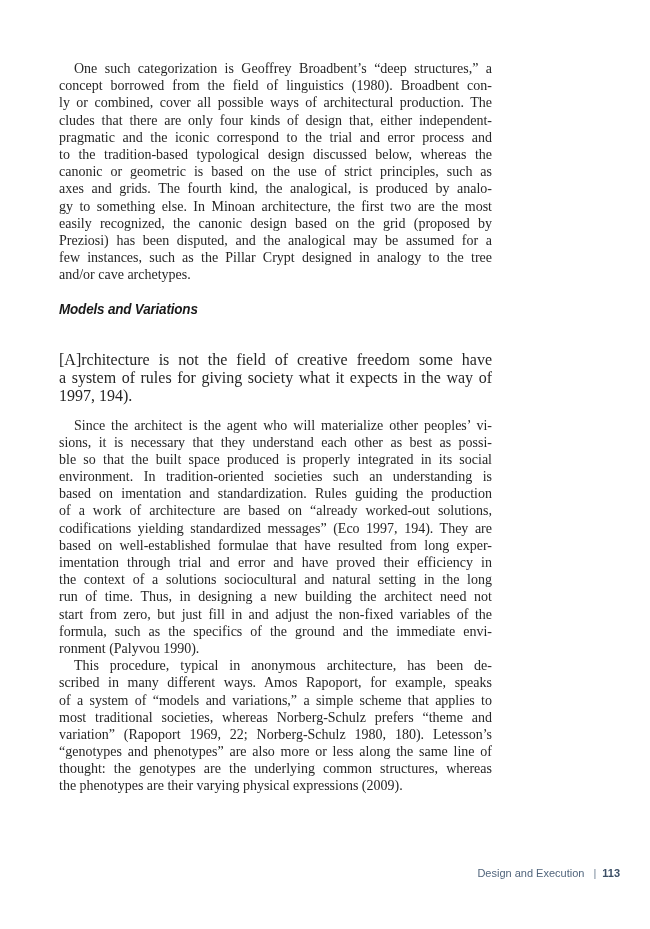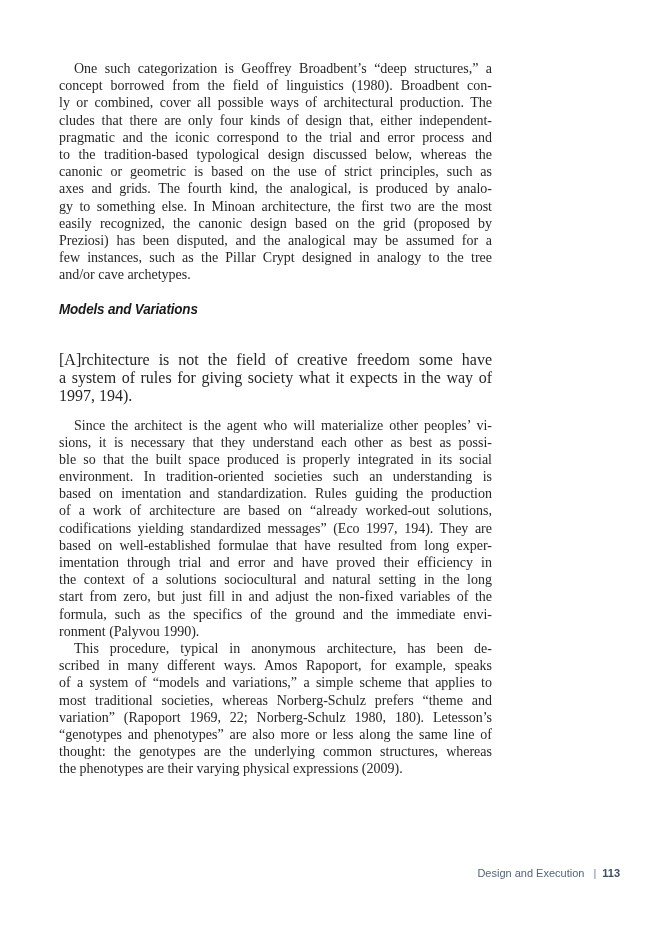--- a/index.html
+++ b/index.html
@@ -128,20 +128,21 @@
         <div class="line line-first">Since the architect is the agent who will materialize other peoples’ vi-</div>
         <div class="line">sions, it is necessary that they understand each other as best as possi-</div>
         <div class="line">ble so that the built space produced is properly integrated in its social</div>
         <div class="line">environment. In tradition-oriented societies such an understanding is</div>
         <div class="line">based on imentation and standardization. Rules guiding the production</div>
         <div class="line">of a work of architecture are based on “already worked-out solutions,</div>
         <div class="line">codifications yielding standardized messages” (Eco 1997, 194). They are</div>
         <div class="line">based on well-established formulae that have resulted from long exper-</div>
         <div class="line">imentation through trial and error and have proved their efficiency in</div>
         <div class="line">the context of a solutions sociocultural and natural setting in the long</div>
+        <div class="line">run of time. Thus, in designing a new building the architect need not</div>
         <div class="line">start from zero, but just fill in and adjust the non-fixed variables of the</div>
         <div class="line">formula, such as the specifics of the ground and the immediate envi-</div>
         <div class="line line-last">ronment (Palyvou 1990).</div>
       </div>
 
     <div class="body-paragraph">
         <div class="line line-first">This procedure, typical in anonymous architecture, has been de-</div>
         <div class="line">scribed in many different ways. Amos Rapoport, for example, speaks</div>
         <div class="line">of a system of “models and variations,” a simple scheme that applies to</div>
         <div class="line">most traditional societies, whereas Norberg-Schulz prefers “theme and</div>

